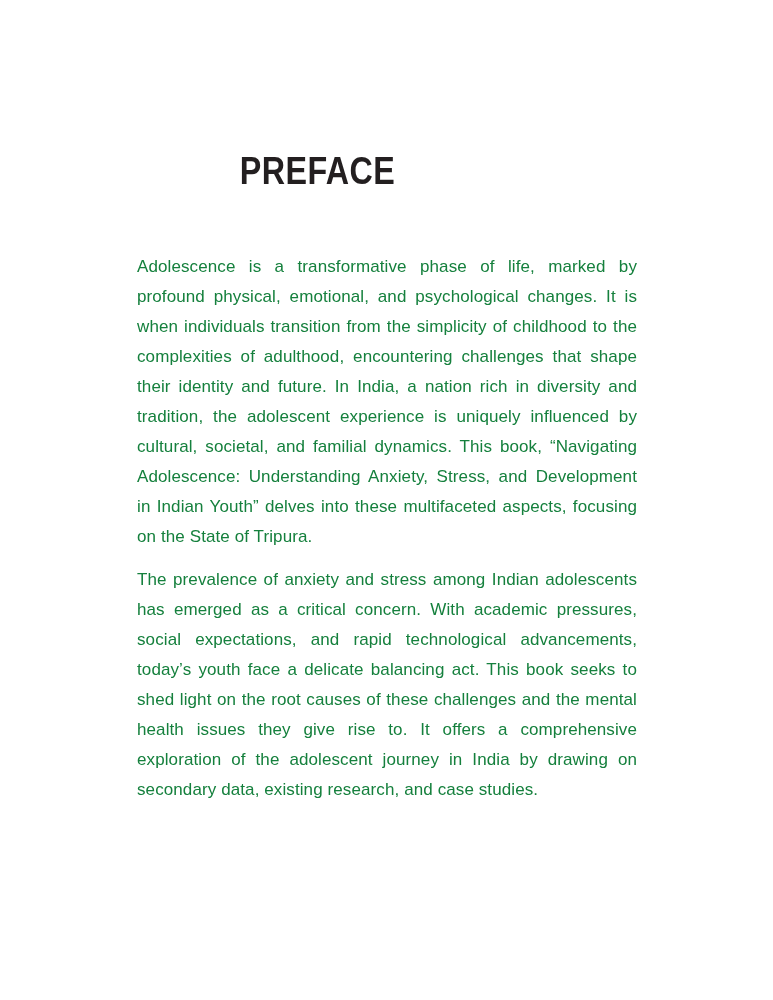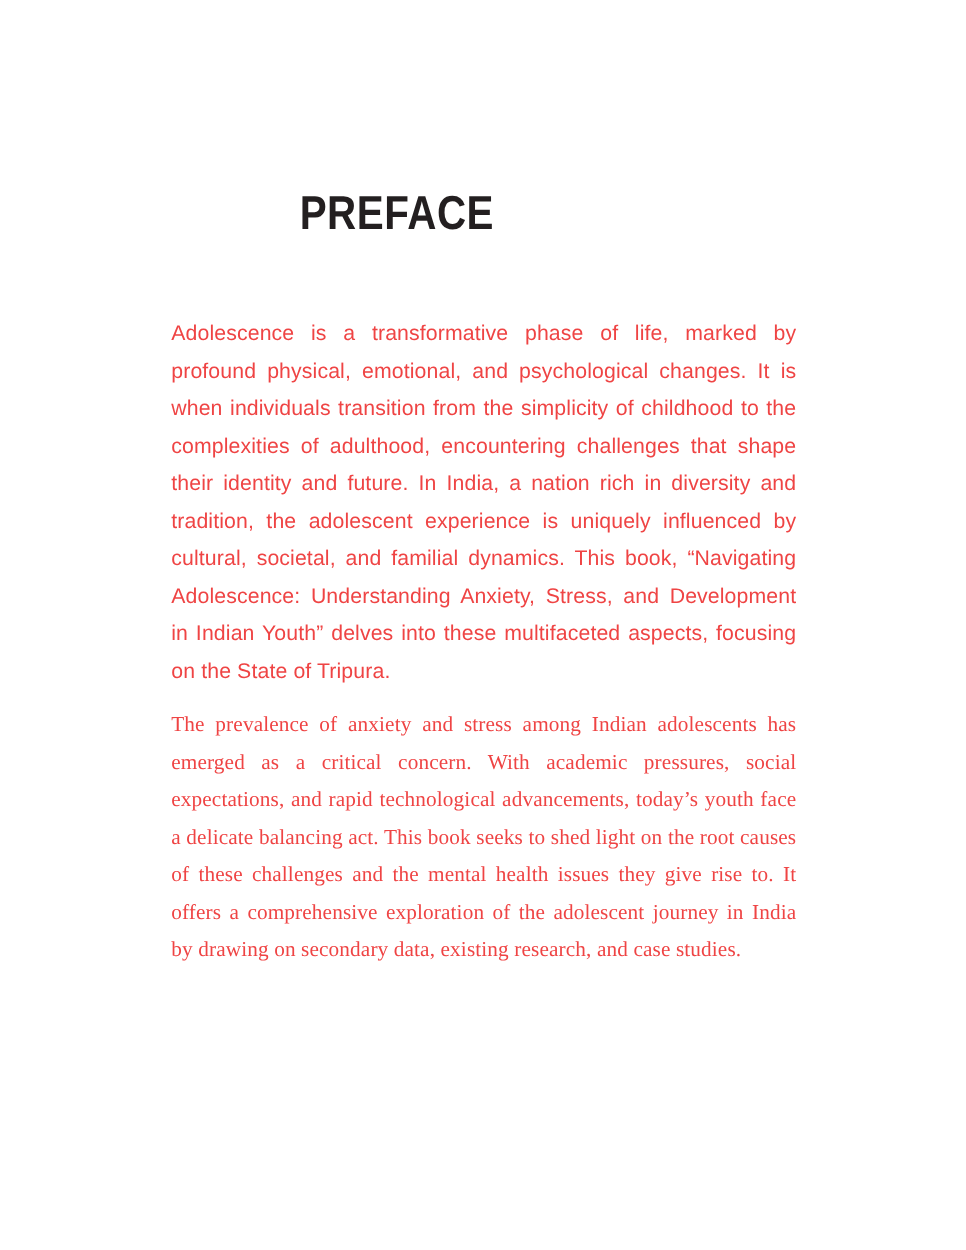--- a/index.html
+++ b/index.html
@@ -33,33 +33,32 @@
     letter-spacing: 0.5px;
     color: #231f20;
     transform: scaleX(0.85);
     transform-origin: 50% 50%;
   }
   .content {
     position: absolute;
     left: 137px;
     top: 252px;
     width: 500px;
-    color: #ef4444;
+    color: #15803d;
     font-size: 17px;
     line-height: 30px;
     letter-spacing: 0.1px;
   }
   .para {
     margin: 0 0 13px 0;
     text-align: justify;
     text-justify: inter-word;
   }
   .para:last-child {
     margin-bottom: 0;
-    font-family: Liberation Serif, serif;
   }
 </style>
 </head>
 <body>
 
 <div class="page">
   <h1 class="title"><span class="title-inner">PREFACE</span></h1>
 
   <div class="content">
     <p class="para">Adolescence is a transformative phase of life, marked by profound physical, emotional, and psychological changes. It is when individuals transition from the simplicity of childhood to the complexities of adulthood, encountering challenges that shape their identity and future. In India, a nation rich in diversity and tradition, the adolescent experience is uniquely influenced by cultural, societal, and familial dynamics. This book, “Navigating Adolescence: Understanding Anxiety, Stress, and Development in Indian Youth” delves into these multifaceted aspects, focusing on the State of Tripura.</p>

